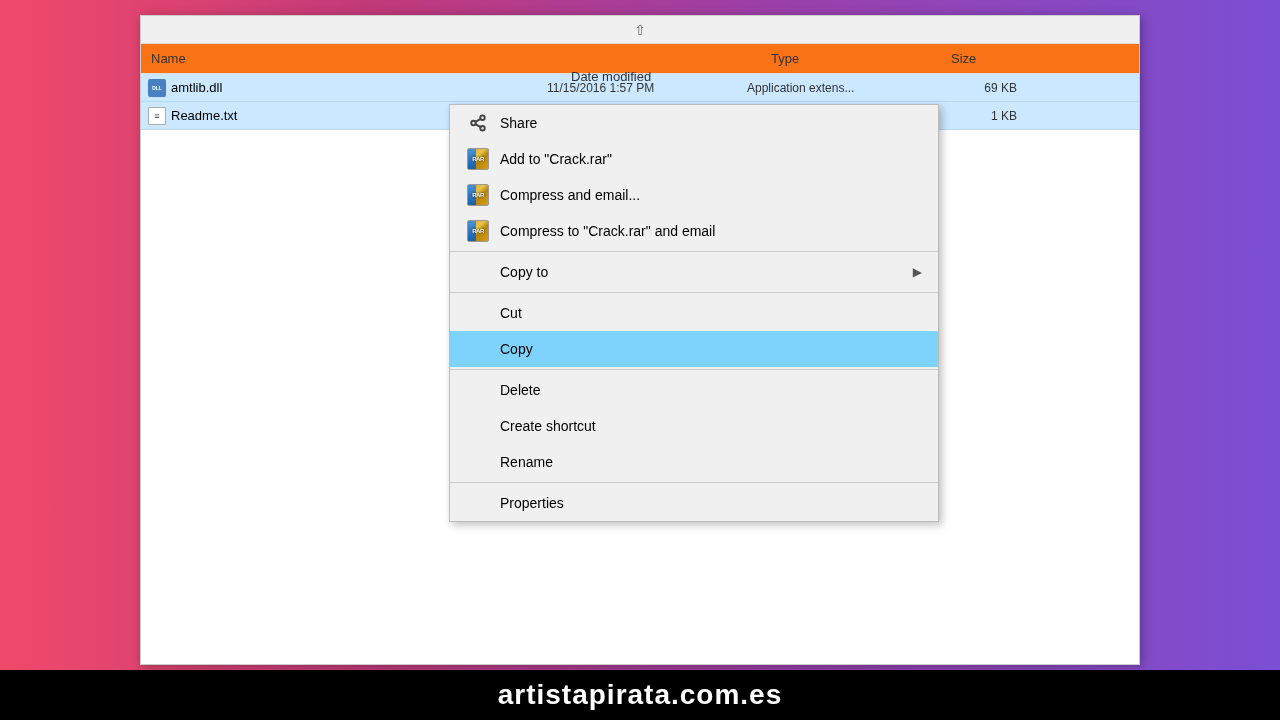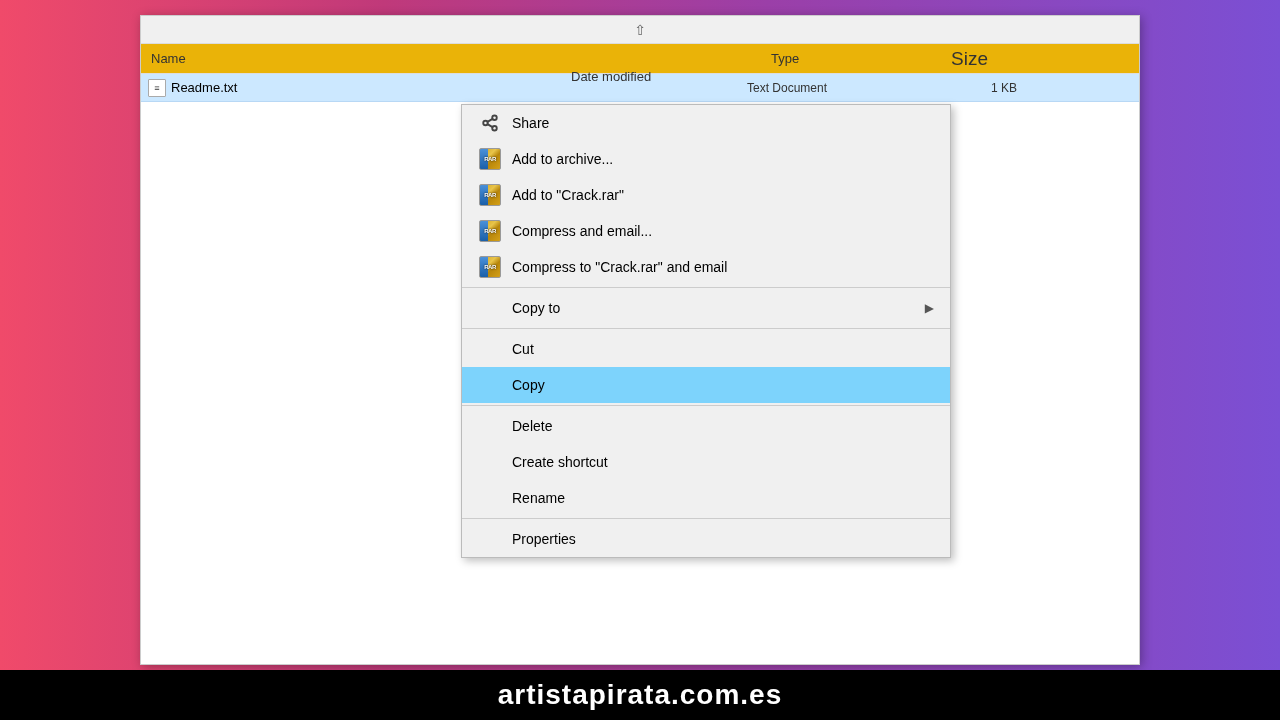--- a/index.html
+++ b/index.html
@@ -45,21 +45,21 @@
     }
     .up-arrow {
       font-size: 14px;
       color: #666;
     }
 
     
     .col-headers {
       display: flex;
       height: 30px;
-      background: #eab308;
+      background: #f97316;
       border-bottom: 1px solid #ddd;
       align-items: center;
       font-size: 13px;
       color: #333;
     }
     .col-name {
       width: 430px;
       padding-left: 10px;
       font-size: 13px;
     }
@@ -67,21 +67,21 @@
       width: 200px;
       font-size: 13px;
       margin-top: 36px;
     }
     .col-type {
       width: 180px;
       font-size: 13px;
     }
     .col-size {
       width: 100px;
-      font-size: 19px;
+      font-size: 13px;
     }
 
     
     .file-row {
       display: flex;
       height: 28px;
       align-items: center;
       font-size: 13px;
       background: #cce8ff;
       border-bottom: 1px solid #b8d8f5;
@@ -123,21 +123,21 @@
       font-size: 12px;
       color: #333;
       text-align: right;
       padding-right: 10px;
     }
 
     
     .context-menu {
       position: absolute;
       top: 88px;
-      left: 320px;
+      left: 308px;
       width: 490px;
       background: #f0f0f0;
       border: 1px solid #bbb;
       box-shadow: 3px 3px 8px rgba(0,0,0,0.25);
       z-index: 10;
       font-size: 14px;
     }
 
     .menu-item {
       display: flex;
@@ -288,20 +288,31 @@
     <span class="up-arrow">⇧</span>
   </div>
 
   <div class="col-headers">
     <div class="col-name">Name</div>
     <div class="col-date">Date modified</div>
     <div class="col-type">Type</div>
     <div class="col-size">Size</div>
   </div>
 
+  <div class="file-row">
+    <div class="file-name-col">
+      <span class="file-icon">
+        <div class="dll-icon">DLL</div>
+      </span>
+      <span class="file-name-text">amtlib.dll</span>
+    </div>
+    <div class="file-date-col">11/15/2016 1:57 PM</div>
+    <div class="file-type-col">Application extens...</div>
+    <div class="file-size-col">69 KB</div>
+  </div>
 
   <div class="file-row">
     <div class="file-name-col">
       <span class="file-icon">
         <div class="txt-icon"></div>
       </span>
       <span class="file-name-text">Readme.txt</span>
     </div>
     <div class="file-date-col"></div>
     <div class="file-type-col">Text Document</div>
@@ -320,28 +331,20 @@
     </svg>
         </span>
         <span class="menu-label">Share</span>
       </div>
       <div class="menu-item">
         <span class="menu-icon">
           <div class="rar-icon">
             <span class="rar-icon-text">RAR</span>
           </div>
         </span>
-        <span class="menu-label">Add to archive...</span>
-      </div>
-      <div class="menu-item">
-        <span class="menu-icon">
-          <div class="rar-icon">
-            <span class="rar-icon-text">RAR</span>
-          </div>
-        </span>
         <span class="menu-label">Add to "Crack.rar"</span>
       </div>
       <div class="menu-item">
         <span class="menu-icon">
           <div class="rar-icon">
             <span class="rar-icon-text">RAR</span>
           </div>
         </span>
         <span class="menu-label">Compress and email...</span>
       </div>

